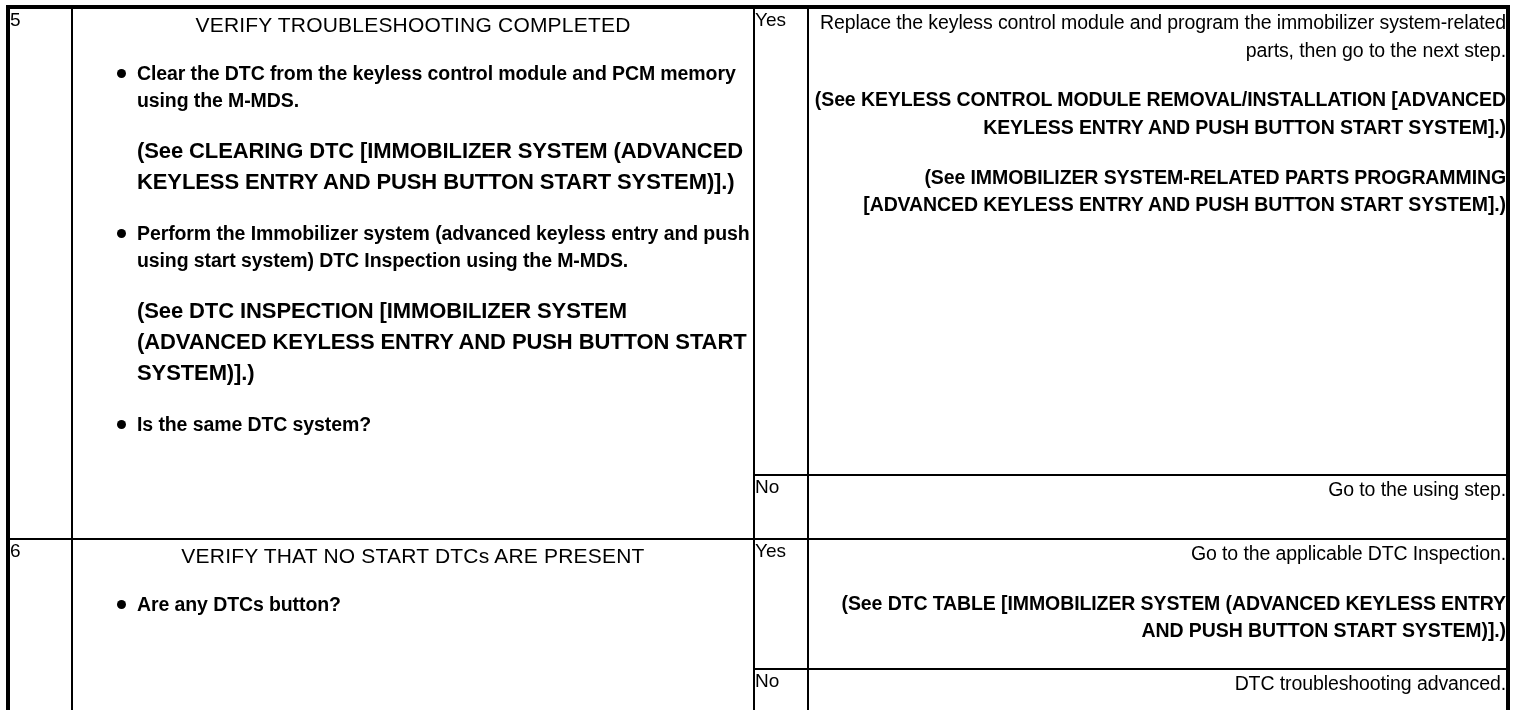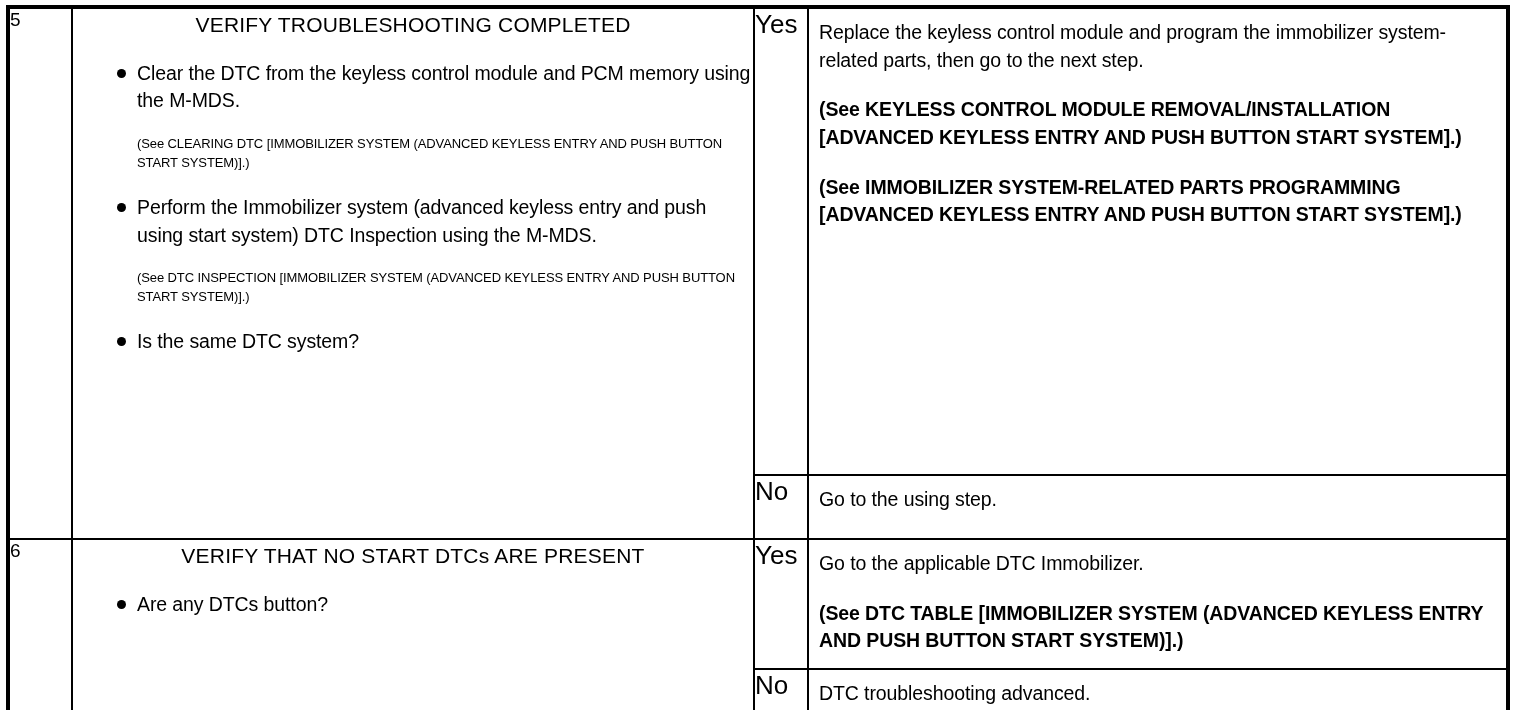--- a/index.html
+++ b/index.html
@@ -65,20 +65,21 @@
     text-align: center;
     padding: 4px 4px 0 4px;
     line-height: 1.18;
     white-space: nowrap;
   }
 
   .bullets {
     margin: 0;
     padding: 0;
     list-style: none;
+    font-weight: bold;
   }
   .bullet-item {
     position: relative;
     padding-left: 64px;
     margin-top: 22px;
     font-size: 19.5px;
     line-height: 1.42;
     letter-spacing: -0.1px;
   }
   .bullet-item .dot {
@@ -86,41 +87,42 @@
     left: 44px;
     top: 9px;
     width: 9px;
     height: 9px;
     background: #000;
     border-radius: 50%;
   }
   .bullet-item .sub-ref {
     display: block;
     margin-top: 20px;
-    font-size: 13px;
+    font-size: 22px;
     line-height: 1.42;
   }
 
   .yn-cell {
-    font-size: 26px;
+    font-size: 19px;
     line-height: 1.2;
     padding: 8px 0 0 4px;
     text-align: left;
     vertical-align: top;
   }
 
   .action-cell {
     font-size: 19.5px;
     line-height: 1.42;
     letter-spacing: -0.1px;
     padding: 8px 8px 10px 8px;
     vertical-align: top;
   }
   .action-cell .para {
-    margin: 10px;
+    margin: 0;
+    text-align: right;
   }
   .action-cell .para + .para {
     margin-top: 22px;
     font-weight: bold;
   }
 
   
   tr.r5-yes td { height: 465px; }
   tr.r5-no  td { height: 62px;  }
   tr.r6-yes td { height: 128px; }
@@ -190,21 +192,21 @@
             <li class="bullet-item">
               <span class="dot"></span>
               <span>Are any DTCs button?</span>
             </li>
           </ul>
         </td>
 
         <td class="yn-cell">Yes</td>
 
         <td class="action-cell">
-          <p class="para">Go to the applicable DTC Immobilizer.</p>
+          <p class="para">Go to the applicable DTC Inspection.</p>
           <p class="para">(See DTC TABLE [IMMOBILIZER SYSTEM (ADVANCED KEYLESS ENTRY AND PUSH BUTTON START SYSTEM)].)</p>
         </td>
       </tr>
 
       <tr class="r6-no">
         <td class="yn-cell">No</td>
         <td class="action-cell">
           <p class="para">DTC troubleshooting advanced.</p>
         </td>
       </tr>

